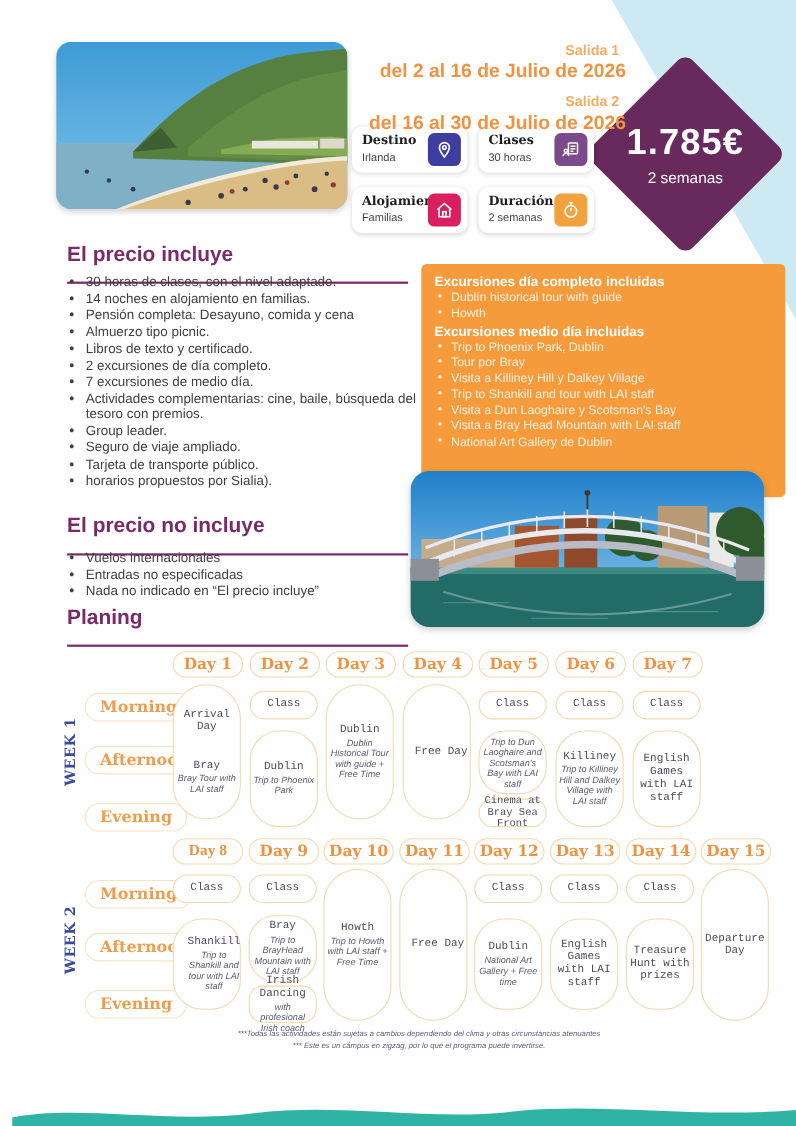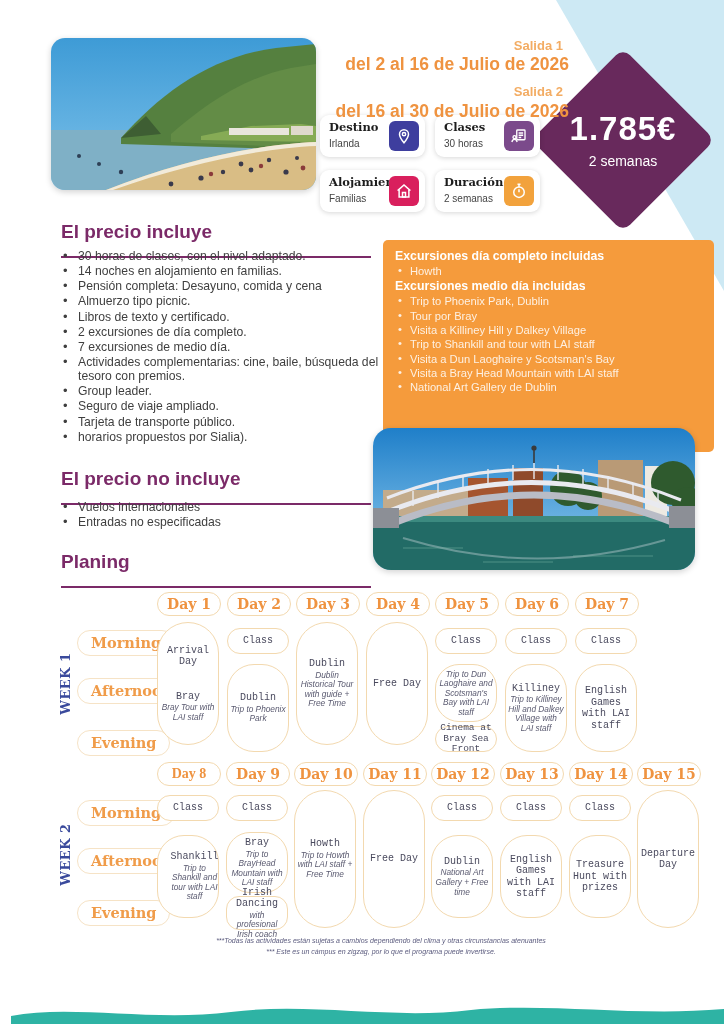--- a/index.html
+++ b/index.html
@@ -71,21 +71,21 @@
             background:#fff; border:1.5px solid #F6E3C6; border-radius:16px;
             font-family:"DejaVu Serif", serif; font-weight:bold; color:#F09C4A; font-size:14.5px; }
   .week-label { position:absolute; left:-26px; width:80px; text-align:center;
                 font-family:"DejaVu Serif", serif; font-weight:bold; font-size:13px;
                 color:#3A4A9C; letter-spacing:.5px; transform:rotate(-90deg); }
   .cell { position:absolute; background:#fff; border:1.5px solid #F3D9AF; box-sizing:border-box;
           display:flex; flex-direction:column; align-items:center; justify-content:center;
           text-align:center; padding:3px 2px; }
   .cell.spread { justify-content:space-around; padding:10px 2px; }
   .rM { border-radius:13px; } .rA { border-radius:24px; } .rE { border-radius:13px; }
-  .rAE { border-radius:27px; } .rMAE { border-radius:31px; }
+  .rAE { border-radius:27px; } .rMAE { border-radius:31px;align-items:flex-end; }
   .cell-title { font-size:10px; color:#4A4A5E; line-height:1.15;font-family:Liberation Mono, monospace; }
   .cell-title.sm { font-size:9.5px; }
   .cell-sub { font-size:8.3px; font-style:italic; color:#5A5A70; line-height:1.15; margin-top:1px; }
 
   .footnotes { position:absolute; left:40px; top:936px; width:660px; text-align:center;
                font-size:7px; font-style:italic; color:#5B5B7E; line-height:1.55; z-index:2; }
 </style>
 </head>
 <body>
 
@@ -205,38 +205,40 @@
       <li>Seguro de viaje ampliado.</li>
       <li>Tarjeta de transporte público.</li>
       <li>
         <div>horarios propuestos por Sialia).</div>
       </li>
     </ul>
 
   <div class="exc-box">
     <div class="exc-h">Excursiones día completo incluidas</div>
     <ul id="exc-full-list">
+        <li>Dublín historical tour with guide</li>
         <li>Howth</li>
       </ul>
     <div class="exc-h">Excursiones medio día incluidas</div>
     <ul id="exc-half-list">
         <li>Trip to Phoenix Park, Dublin</li>
         <li>Tour por Bray</li>
         <li>Visita a Killiney Hill y Dalkey Village</li>
         <li>Trip to Shankill and tour with LAI staff</li>
         <li>Visita a Dun Laoghaire y Scotsman's Bay</li>
         <li>Visita a Bray Head Mountain with LAI staff</li>
         <li>National Art Gallery de Dublin</li>
       </ul>
   </div>
 
   <div class="section-h" style="top:468px">El precio no incluye</div>
   <ul class="bullets" id="excludes-list">
       <li>Vuelos internacionales</li>
       <li>Entradas no especificadas</li>
+      <li>Nada no indicado en “El precio incluye”</li>
     </ul>
 
   <div class="photo bridge">
     <svg width="322" height="142" viewBox="0 0 322 142">
       <defs>
         <linearGradient id="sky2" x1="0" y1="0" x2="0" y2="1">
           <stop offset="0" stop-color="#1F7FC9"></stop>
             <stop offset="1" stop-color="#93CDEF"></stop>
         </linearGradient>
       </defs>

